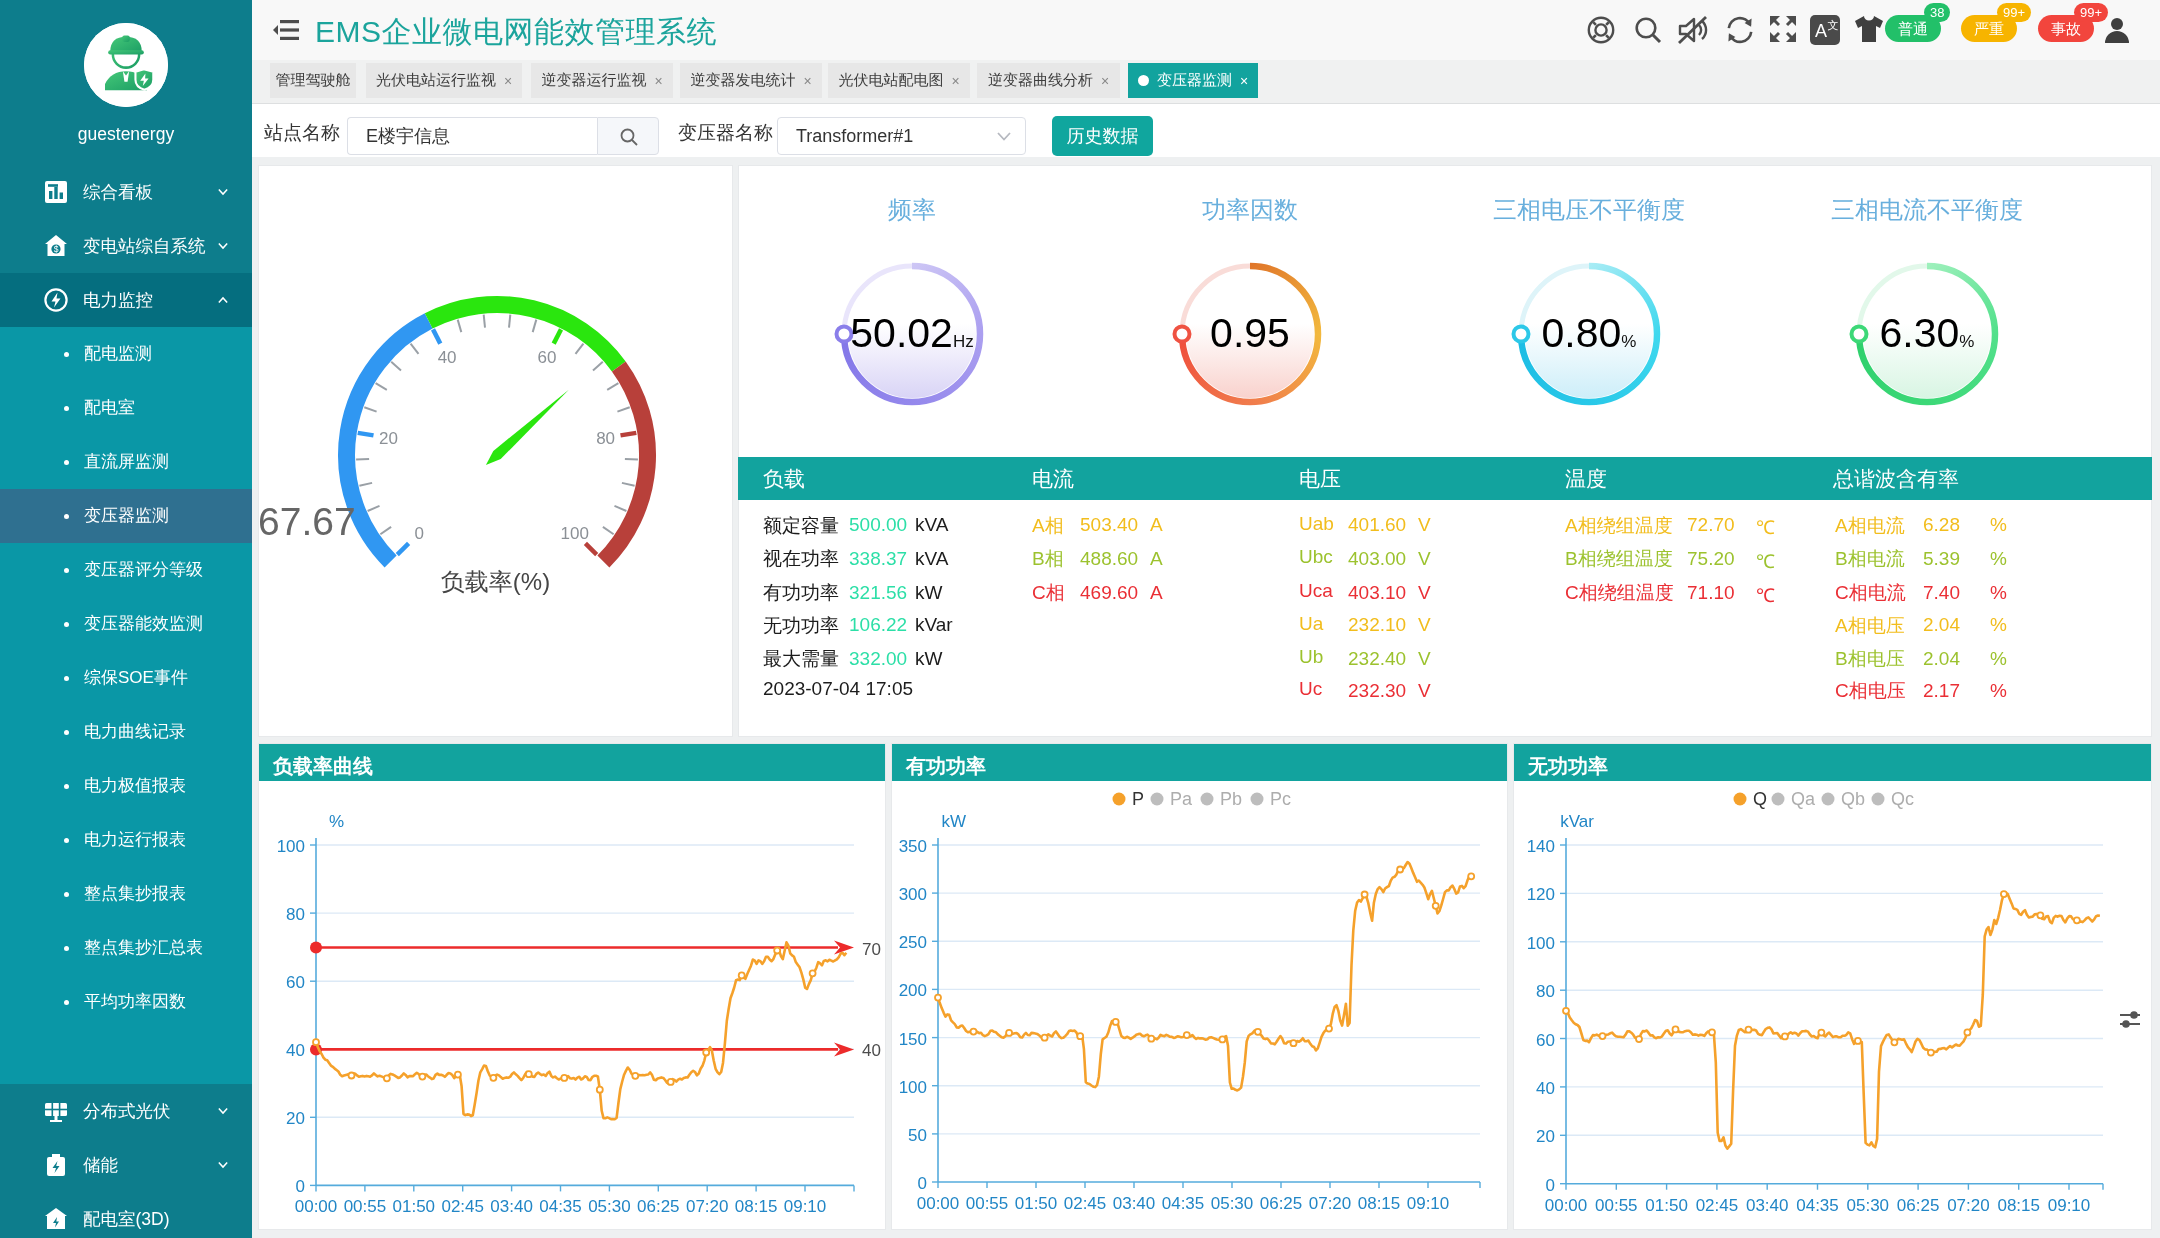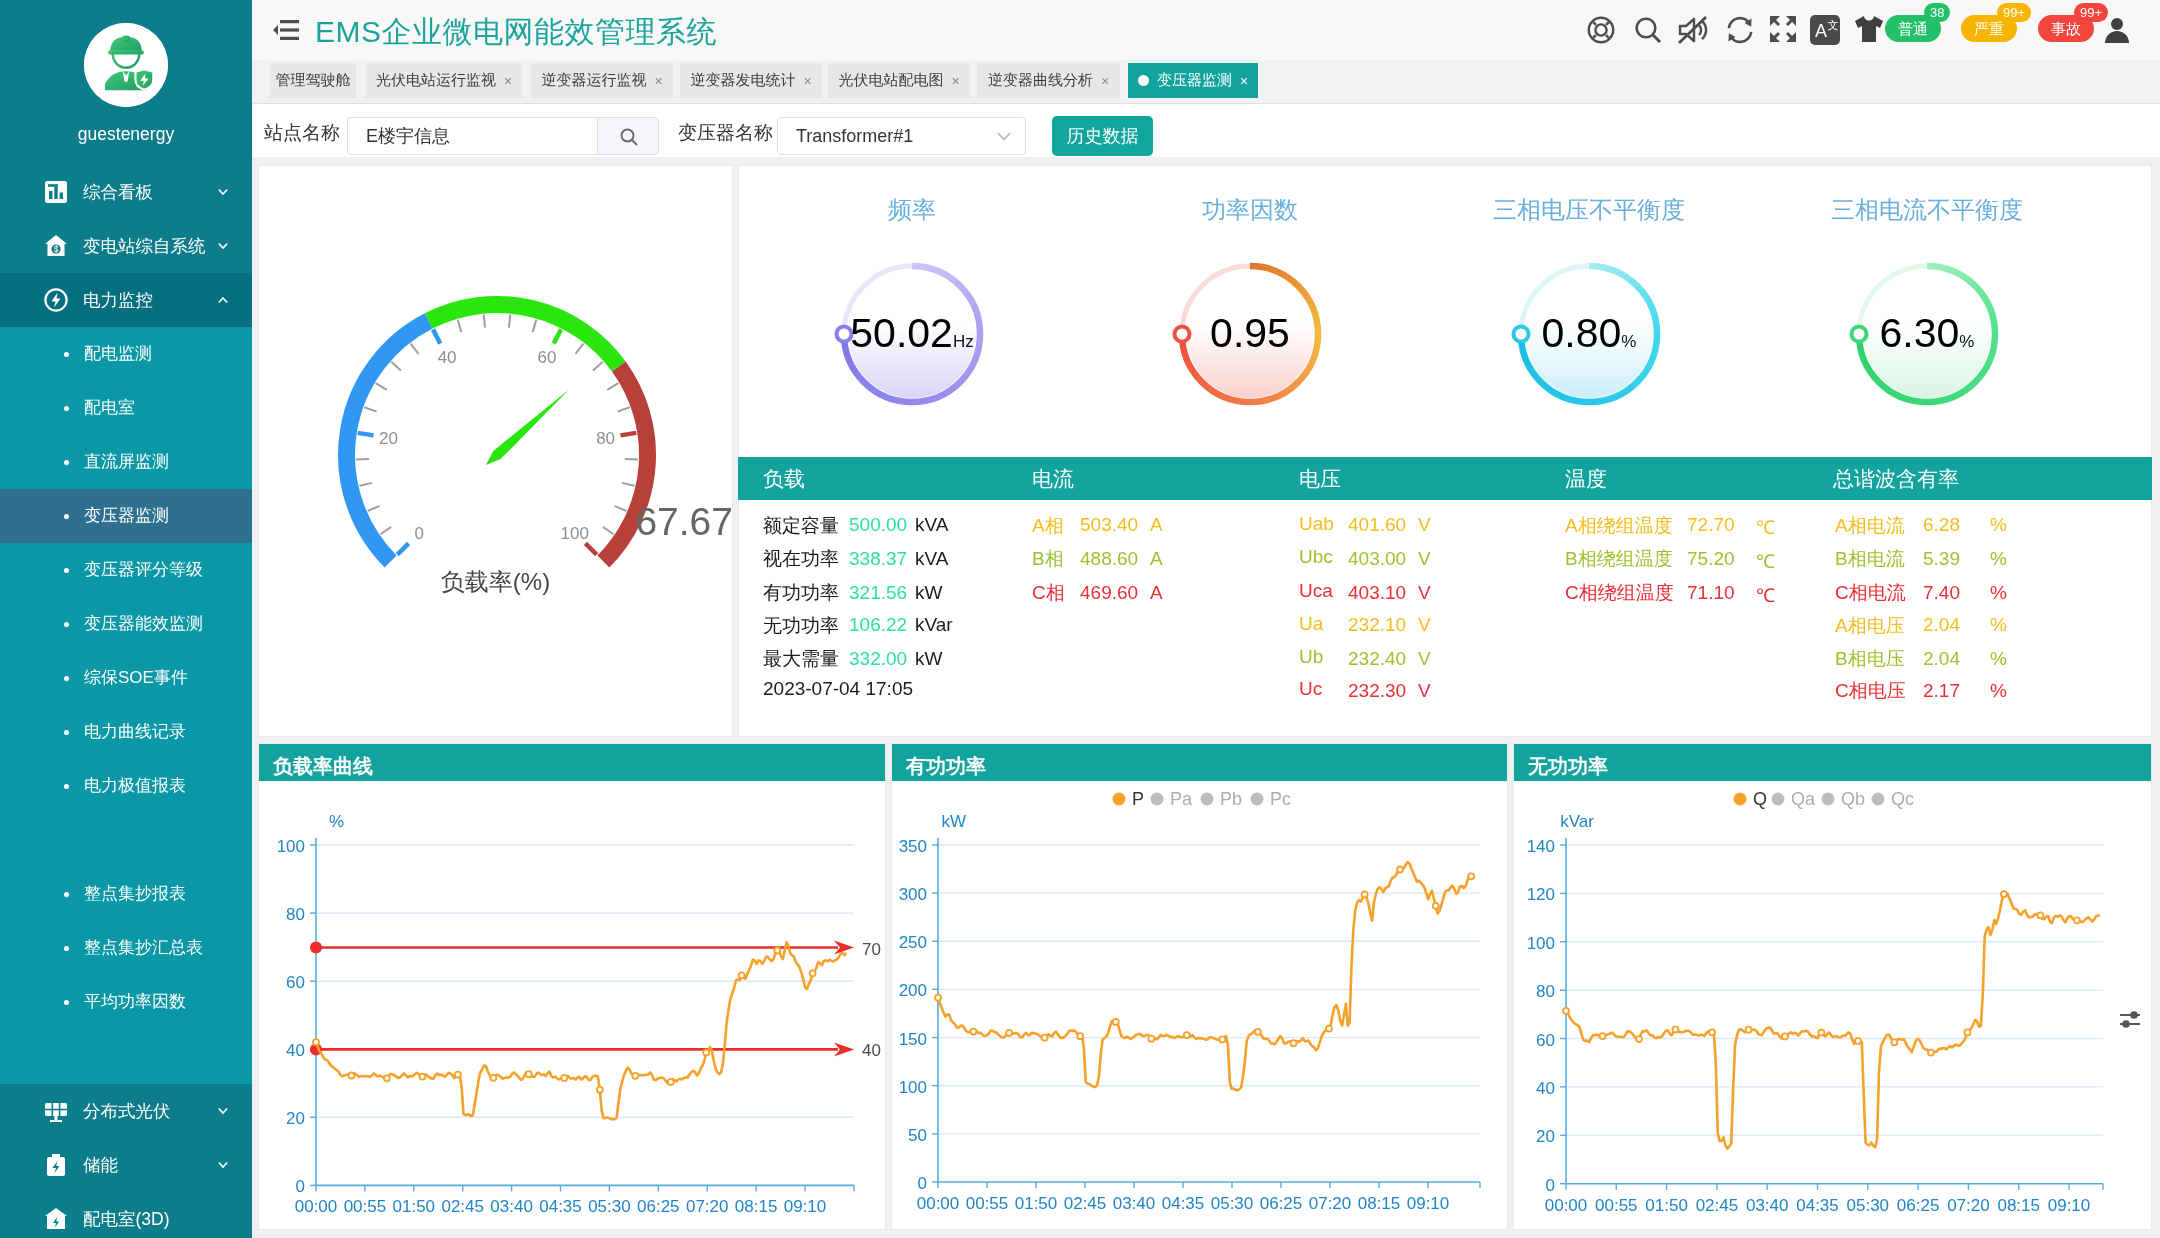--- a/index.html
+++ b/index.html
@@ -29,21 +29,21 @@
 .tab.act .b{width:11px;height:11px;border-radius:50%;background:#fff;display:inline-block}
 #filter{position:absolute;left:252px;top:104px;width:1908px;height:53px;background:#fff}
 .flbl{position:absolute;top:16px;font-size:19px;color:#333;white-space:nowrap}
 #inp1{position:absolute;left:95px;top:13px;width:250px;height:38px;border:1px solid #dcdfe6;border-right:none;border-radius:4px 0 0 4px;background:#fff;font-size:18px;color:#333;line-height:36px;padding-left:18px}
 #inpbtn{position:absolute;left:345px;top:13px;width:62px;height:38px;border:1px solid #dcdfe6;border-radius:0 4px 4px 0;background:#f5f7fa}
 #sel1{position:absolute;left:525px;top:13px;width:249px;height:38px;border:1px solid #dcdfe6;border-radius:4px;background:#fff;font-size:18px;color:#333;line-height:36px;padding-left:18px}
 #hisbtn{position:absolute;left:800px;top:12px;width:101px;height:40px;background:#10a69e;border-radius:5px;color:#fff;font-size:18px;text-align:center;line-height:40px}
 .card{position:absolute;background:#fff;border:1px solid #e7e9eb}
 #cardA{left:258px;top:165px;width:475px;height:572px}
 #cardB{left:738px;top:165px;width:1414px;height:572px}
-#gval{position:absolute;left:258px;top:500px;width:475px;text-align:right;font-size:39px;color:#666}
+#gval{position:absolute;left:258px;top:500px;width:475px;text-align:left;font-size:39px;color:#666}
 #glab{position:absolute;left:258px;top:566px;width:475px;text-align:center;font-size:24px;color:#454545}
 .rtitle{position:absolute;top:194px;width:340px;text-align:center;font-size:24px;color:#68afdd}
 .rval{position:absolute;top:310px;width:340px;text-align:center;font-size:41px;color:#000;white-space:nowrap}
 .rval .un{font-size:17px;color:#111}
 #tblhead{position:absolute;left:738px;top:457px;width:1414px;height:43px;background:#12a39e}
 #tblhead span{position:absolute;top:8px;color:#fff;font-size:21px}
 #tbl{position:absolute;left:738px;top:500px;width:1414px;height:237px;font-size:19px}
 #tbl .num{font-size:19px}
 #tbl span{position:absolute;white-space:nowrap}
 .mint{color:#2cdfa7}
@@ -228,20 +228,24 @@
       <span class="dot"></span>
       <span class="tx">综保SOE事件</span>
     </div>
 <div class="smi" style="top:705px">
       <span class="dot"></span>
       <span class="tx">电力曲线记录</span>
     </div>
 <div class="smi" style="top:759px">
       <span class="dot"></span>
       <span class="tx">电力极值报表</span>
+    </div>
+<div class="smi" style="top:813px">
+      <span class="dot"></span>
+      <span class="tx">电力运行报表</span>
     </div>
 <div class="smi" style="top:867px">
       <span class="dot"></span>
       <span class="tx">整点集抄报表</span>
     </div>
 <div class="smi" style="top:921px">
       <span class="dot"></span>
       <span class="tx">整点集抄汇总表</span>
     </div>
 <div class="smi" style="top:975px">

